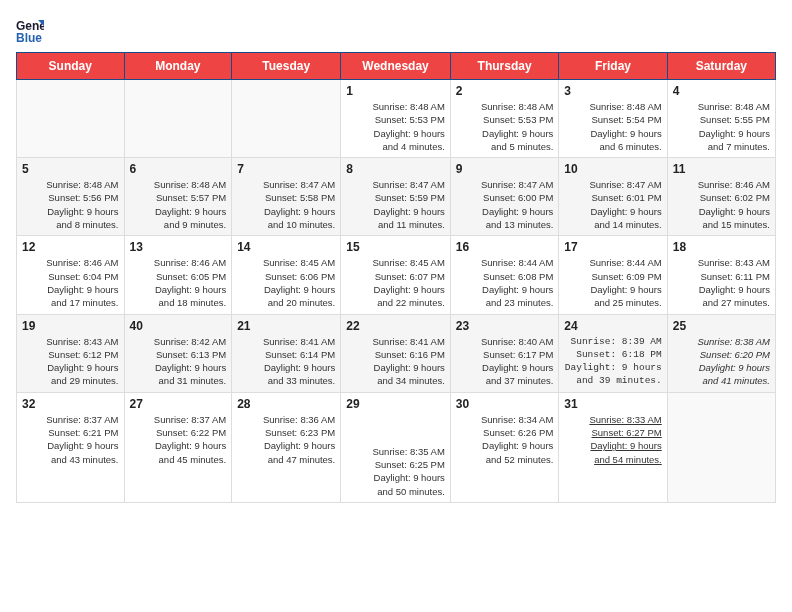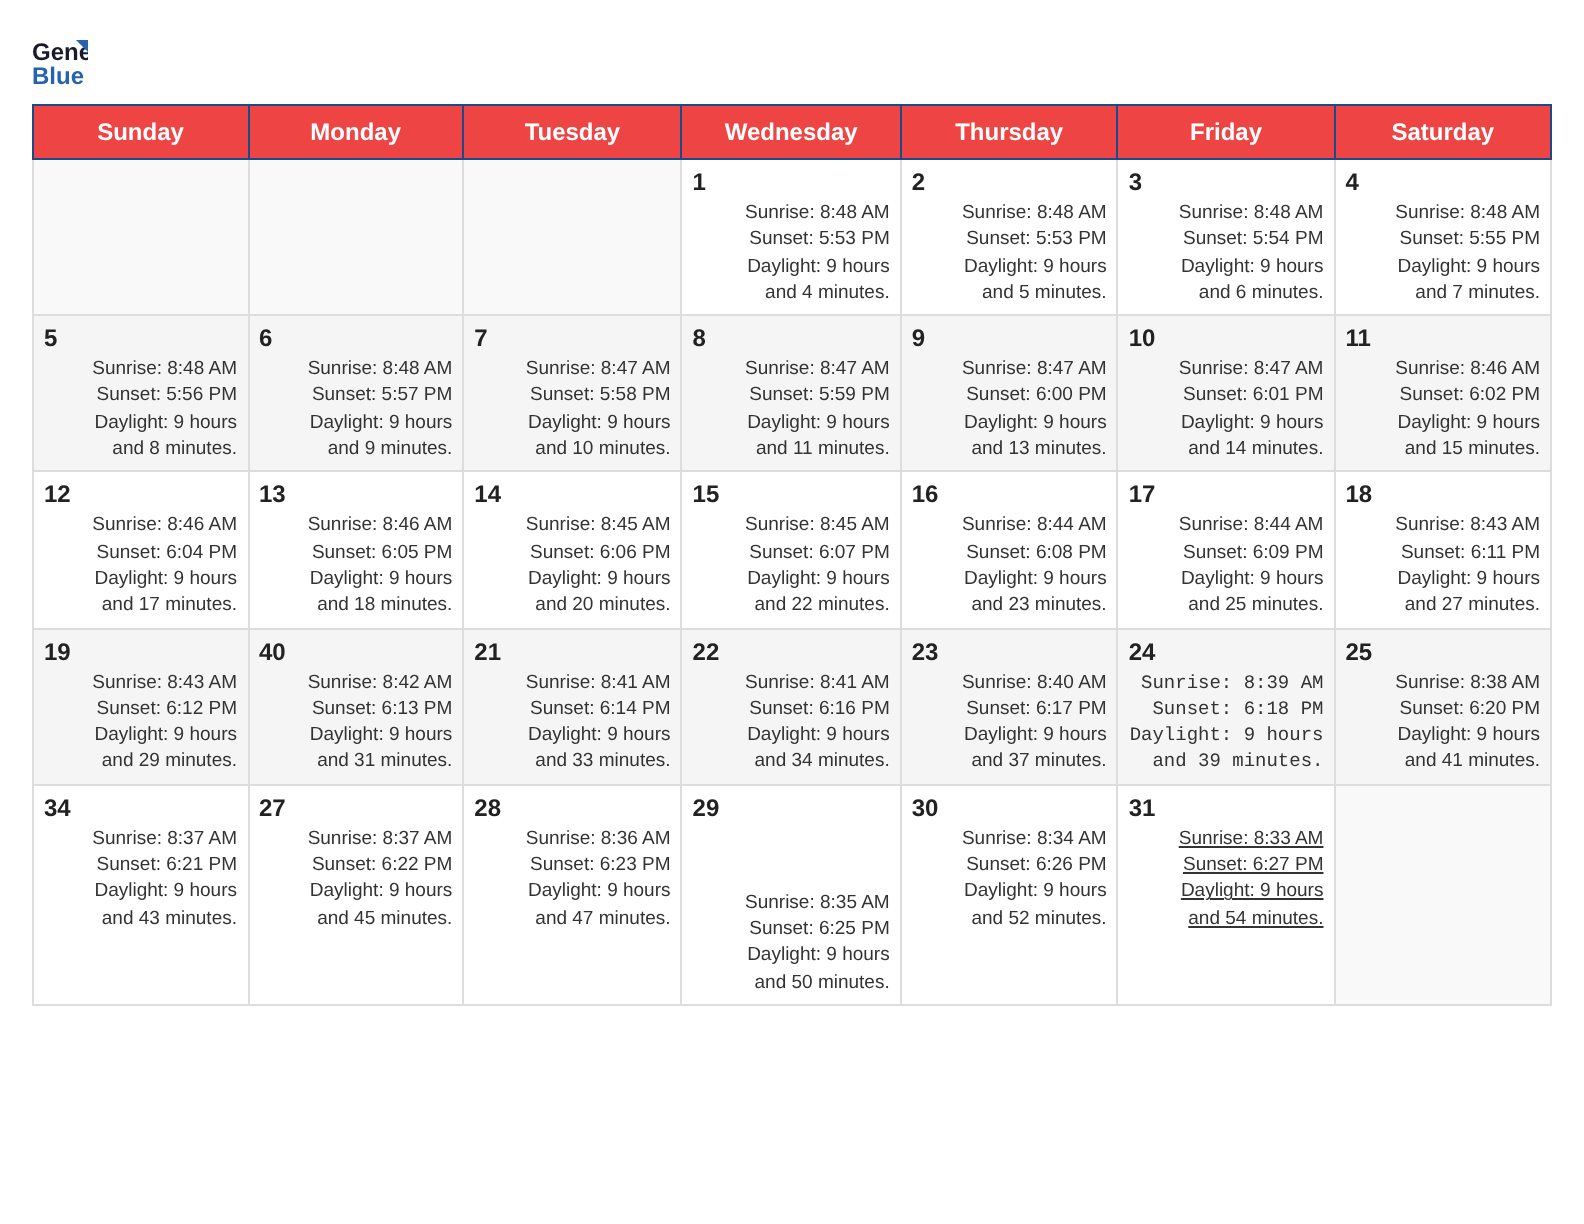--- a/index.html
+++ b/index.html
@@ -287,29 +287,29 @@
         </td>
         <td>
           <div class="day-number">24</div>
           <div class="day-info" style="white-space: pre-line; font-family: Liberation Mono, monospace;">Sunrise: 8:39 AM
 Sunset: 6:18 PM
 Daylight: 9 hours
 and 39 minutes.</div>
         </td>
         <td>
           <div class="day-number">25</div>
-          <div class="day-info" style="white-space: pre-line;">Sunrise: 8:38 AM
+          <div class="day-info" style="white-space: pre-line; font-style: italic;">Sunrise: 8:38 AM
 Sunset: 6:20 PM
 Daylight: 9 hours
 and 41 minutes.</div>
         </td>
       </tr>
       <tr>
         <td>
-          <div class="day-number">34</div>
+          <div class="day-number">32</div>
           <div class="day-info" style="white-space: pre-line;">Sunrise: 8:37 AM
 Sunset: 6:21 PM
 Daylight: 9 hours
 and 43 minutes.</div>
         </td>
         <td>
           <div class="day-number">27</div>
           <div class="day-info" style="white-space: pre-line;">Sunrise: 8:37 AM
 Sunset: 6:22 PM
 Daylight: 9 hours

